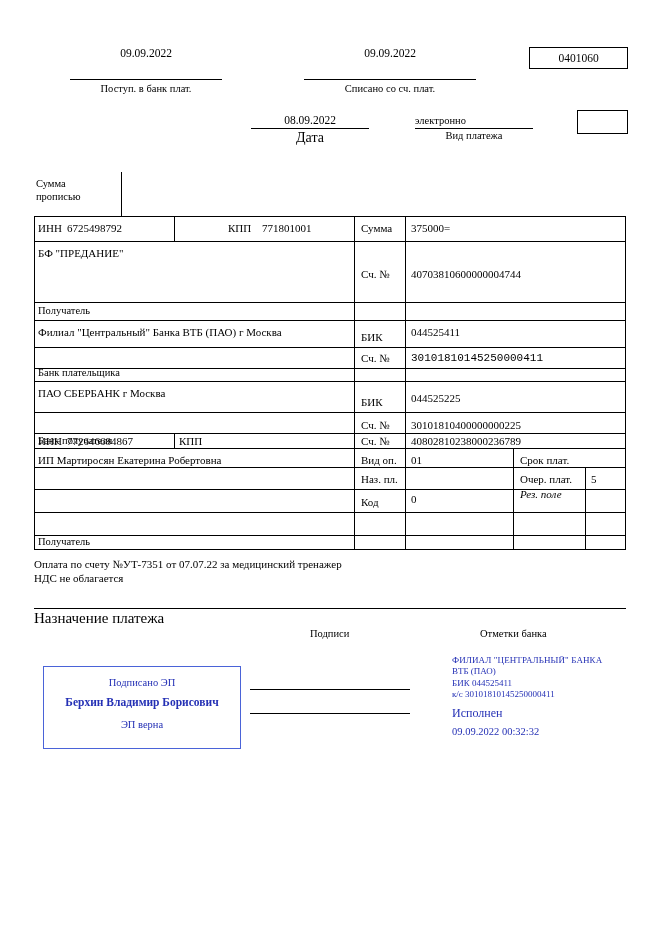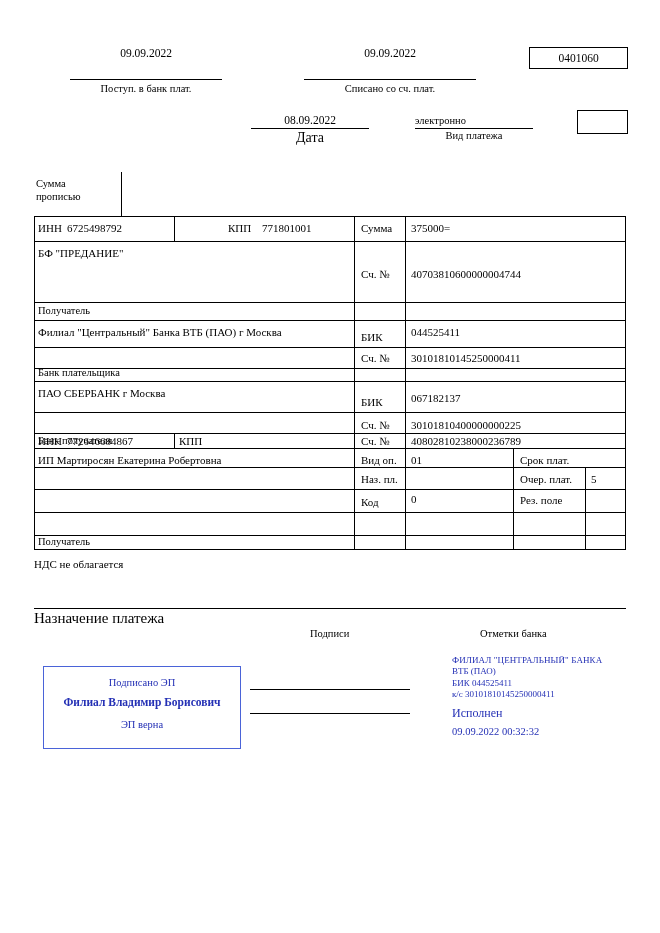--- a/index.html
+++ b/index.html
@@ -299,26 +299,26 @@
 
     <div class="cell" style="left:4px; top:31px;">БФ "ПРЕДАНИЕ"</div>
     <div class="cell" style="left:327px; top:52px;">Сч. №</div>
     <div class="cell" style="left:377px; top:52px;">40703810600000004744</div>
     <div class="lbl" style="left:4px; top:89px;">Получатель</div>
 
     <div class="cell" style="left:4px; top:110px;">Филиал "Центральный" Банка ВТБ (ПАО) г Москва</div>
     <div class="cell" style="left:327px; top:115px;">БИК</div>
     <div class="cell" style="left:377px; top:110px;">044525411</div>
     <div class="cell" style="left:327px; top:136px;">Сч. №</div>
-    <div class="cell" style="left:377px; top:136px;">30101810145250000411</div>
+    <div class="cell" style="left:377px; top:136px;font-family:Liberation Mono, monospace;">30101810145250000411</div>
     <div class="lbl" style="left:4px; top:151px;">Банк плательщика</div>
 
     <div class="cell" style="left:4px; top:171px;">ПАО СБЕРБАНК г Москва</div>
     <div class="cell" style="left:327px; top:180px;">БИК</div>
-    <div class="cell" style="left:377px; top:176px;">067182137</div>
+    <div class="cell" style="left:377px; top:176px;">044525225</div>
     <div class="cell" style="left:327px; top:203px;">Сч. №</div>
     <div class="cell" style="left:377px; top:203px;">30101810400000000225</div>
     <div class="lbl" style="left:4px; top:219px;">Банк получателя</div>
 
     <div class="cell" style="left:4px;  top:219px;">ИНН</div>
     <div class="cell" style="left:33px; top:219px;">772646684867</div>
     <div class="cell" style="left:145px; top:219px;">КПП</div>
     <div class="cell" style="left:183px; top:219px;"></div>
     <div class="cell" style="left:327px; top:219px;">Сч. №</div>
     <div class="cell" style="left:377px; top:219px;">40802810238000236789</div>
@@ -331,36 +331,37 @@
     <div class="cell" style="left:486px; top:238px;">Срок плат.</div>
     <div class="cell" style="left:557px; top:238px;"></div>
 
     <div class="cell" style="left:327px; top:257px;">Наз. пл.</div>
     <div class="cell" style="left:377px; top:257px;"></div>
     <div class="cell" style="left:486px; top:257px;">Очер. плат.</div>
     <div class="cell" style="left:557px; top:257px;">5</div>
 
     <div class="cell" style="left:327px; top:280px;">Код</div>
     <div class="cell" style="left:377px; top:277px;">0</div>
-    <div class="cell" style="left:486px; top:278px;">Рез. поле</div>
+    <div class="cell" style="left:486px; top:272px;font-style:italic;">Рез. поле</div>
     <div class="cell" style="left:557px; top:280px;"></div>
   </div>
 
   <div class="purpose">
+    <div>Оплата по счету №УТ-7351 от 07.07.22 за медицинский тренажер</div>
     <div>НДС не облагается</div>
   </div>
   <div class="purpose-line"></div>
   <div class="purpose-cap">Назначение платежа</div>
 
   <div class="sign-cap">Подписи</div>
   <div class="bankmark-cap">Отметки банка</div>
 
   <div class="stamp">
     <div class="l1">Подписано ЭП</div>
-    <div class="l2">Филиал Владимир Борисович</div>
+    <div class="l2">Берхин Владимир Борисович</div>
     <div class="l3">ЭП верна</div>
   </div>
 
   <div class="sig-line sl1"></div>
   <div class="sig-line sl2"></div>
 
   <div class="bankmark">
     <div class="bm1">ФИЛИАЛ "ЦЕНТРАЛЬНЫЙ" БАНКА</div>
     <div class="bm2">ВТБ (ПАО)</div>
     <div class="bm3">БИК 044525411</div>

